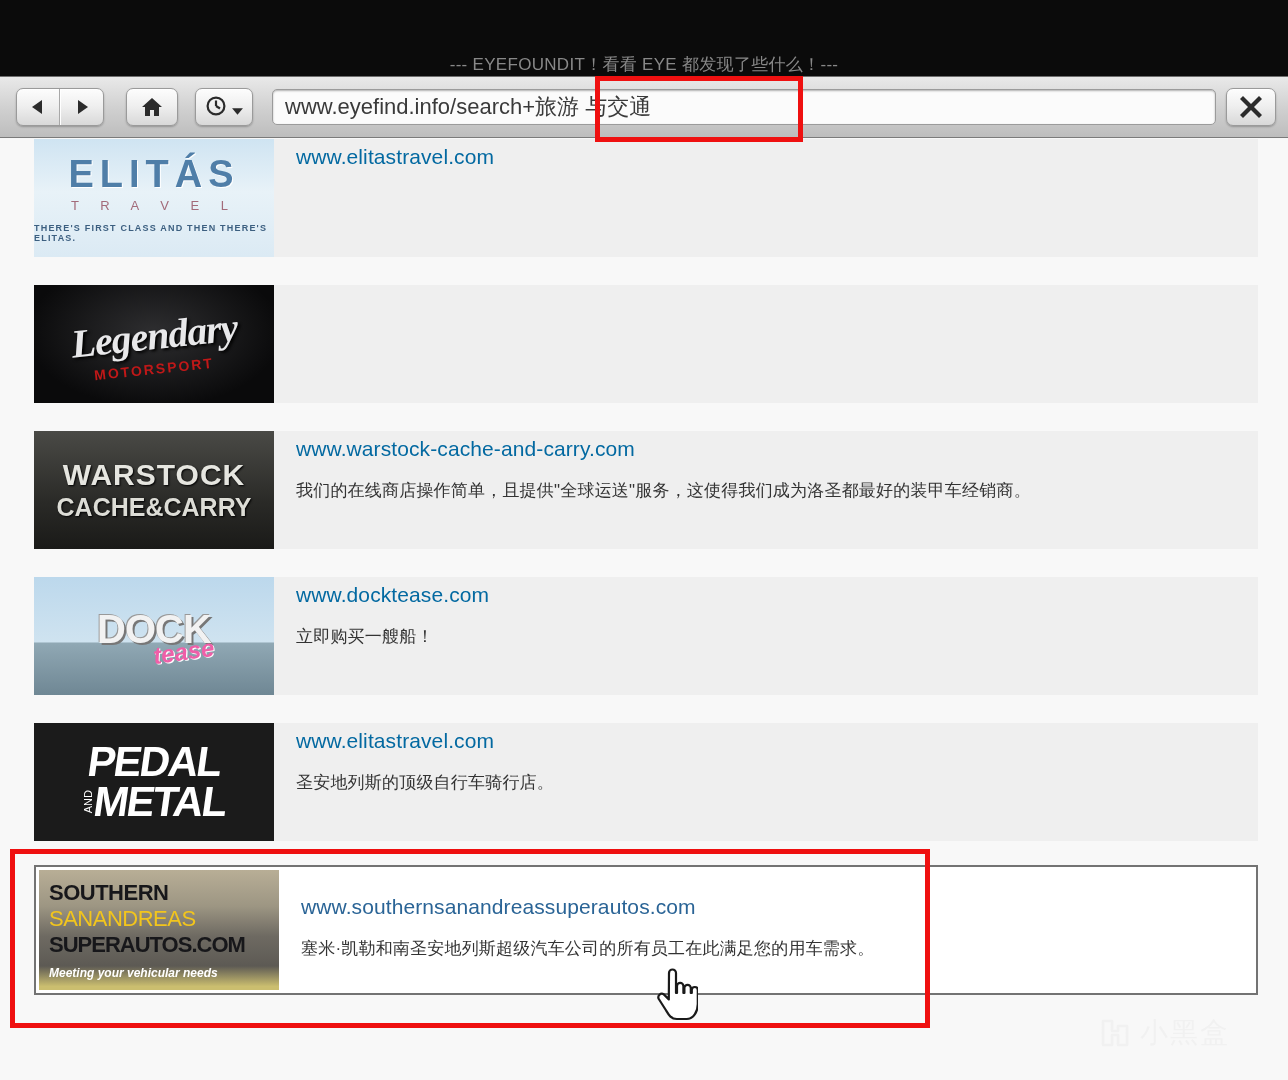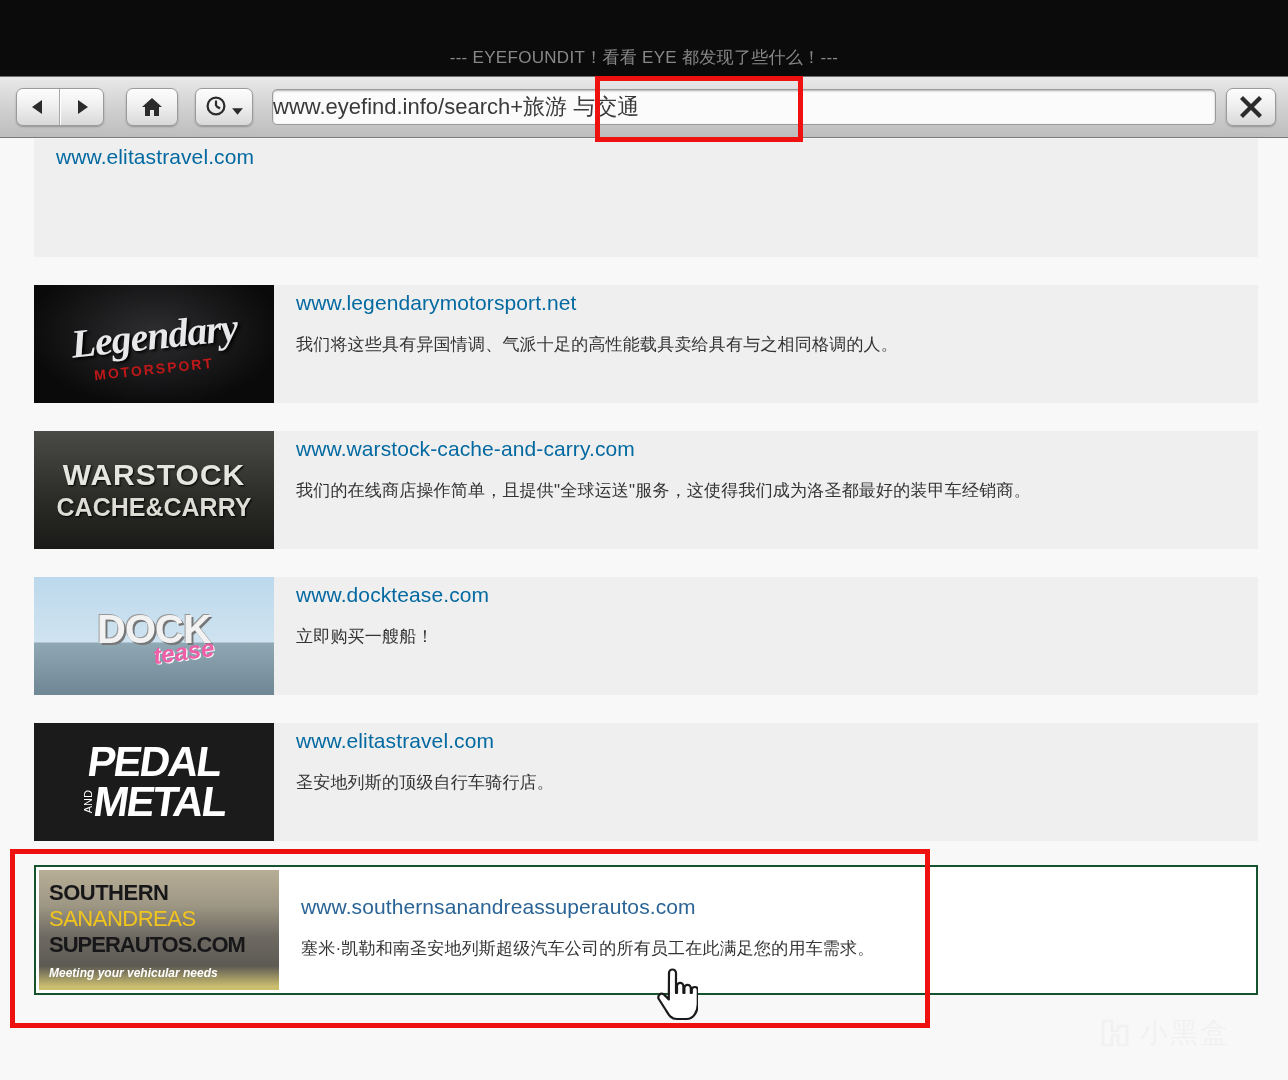--- a/index.html
+++ b/index.html
@@ -11,21 +11,21 @@
   }
 
   
   #titlebar{
     position:absolute;left:0;top:0;width:1288px;height:76px;
     background:#0b0b0b;
     display:flex;align-items:flex-end;justify-content:center;
   }
   #title-text{
     color:#888;font-size:17px;letter-spacing:.3px;
-    padding-bottom:7px;white-space:nowrap;
+    white-space:nowrap;
   }
 
   
   #toolbar{
     position:absolute;left:0;top:76px;width:1288px;height:62px;
     background:linear-gradient(#e9e9e9,#cfcfcf 55%,#bdbdbd);
     border-top:1px solid #6e6e6e;
     border-bottom:1px solid #7a7a7a;
     box-sizing:border-box;
     display:flex;align-items:center;
@@ -45,21 +45,21 @@
   #navgroup .half:last-child{border-left:1px solid #fff;}
   #home-btn{margin-left:22px;width:52px;}
   #history-btn{margin-left:17px;width:58px;}
   #urlbar{
     margin-left:19px;flex:1;height:36px;
     background:#fbfbfb;border:1px solid #9b9b9b;border-radius:5px;
     box-shadow:0 1px 2px rgba(0,0,0,.3) inset;
     display:flex;align-items:center;box-sizing:border-box;
   }
   #url-text{
-    font-size:22px;color:#3a3a3a;white-space:nowrap;
+    font-size:22px;color:#3a3a3a;padding-left:12px;white-space:nowrap;
     font-family:"Liberation Sans","DejaVu Sans",sans-serif;
   }
   #close-btn{
     width:50px;margin-left:10px;margin-right:12px;
   }
 
   
   #results{
     position:absolute;left:0;top:139px;width:1288px;height:941px;
     background:#f8f8f8;
@@ -78,21 +78,21 @@
     position:relative;overflow:hidden;
     background:#111;
   }
   .rtext{padding-left:22px;padding-top:6px;}
   .rurl{font-size:21px;color:#0369a1;letter-spacing:.1px;}
   .rdesc{font-size:17px;color:#333;margin-top:18px;letter-spacing:.2px;}
 
   
   #row-selected{
     background:#ffffff;
-    border:2px solid #14532d;
+    border:2px solid #737373;
     height:130px;
     margin:0 30px 0 34px;
   }
   #row-selected .rurl{color:#2a6496;}
   #row-selected .thumb{height:120px;margin:3px 0 0 3px;}
 
   
   .annot{
     position:absolute;border:5px solid #ef1010;
     box-sizing:border-box;pointer-events:none;
@@ -223,36 +223,39 @@
     <svg width="26" height="26" viewBox="0 0 26 26">
       <line x1="5" y1="5" x2="21" y2="21" stroke="#2b2b2b" stroke-width="4.2" stroke-linecap="square"></line>
       <line x1="21" y1="5" x2="5" y2="21" stroke="#2b2b2b" stroke-width="4.2" stroke-linecap="square"></line>
     </svg>
   </div>
 </div>
 
 <div id="results">
 
   <div class="result-row" style="height:118px">
+    <div class="thumb bg-elitas">
+      <div class="logo-el">
+        <div class="elitas-main">ELITÁS</div>
+        <div class="elitas-sub">T R A V E L</div>
+        <div class="elitas-tag">THERE'S FIRST CLASS AND THEN THERE'S ELITAS.</div>
+      </div>
+    </div>
     <div class="rtext">
       <div class="rurl">www.elitastravel.com</div>
     </div>
   </div>
   <div class="row-gap"></div>
 
   <div class="result-row">
     <div class="thumb bg-legendary">
       <div class="logo-el">
         <div class="leg-main">Legendary</div>
         <div class="leg-sub">MOTORSPORT</div>
       </div>
-    </div>
-    <div class="rtext">
-      <div class="rurl">www.legendarymotorsport.net</div>
-      <div class="rdesc">我们将这些具有异国情调、气派十足的高性能载具卖给具有与之相同格调的人。</div>
     </div>
   </div>
   <div class="row-gap"></div>
 
   <div class="result-row">
     <div class="thumb bg-warstock">
       <div class="logo-el">
         <div class="war-main">WARSTOCK</div>
         <div class="war-sub">CACHE&amp;CARRY</div>
       </div>

